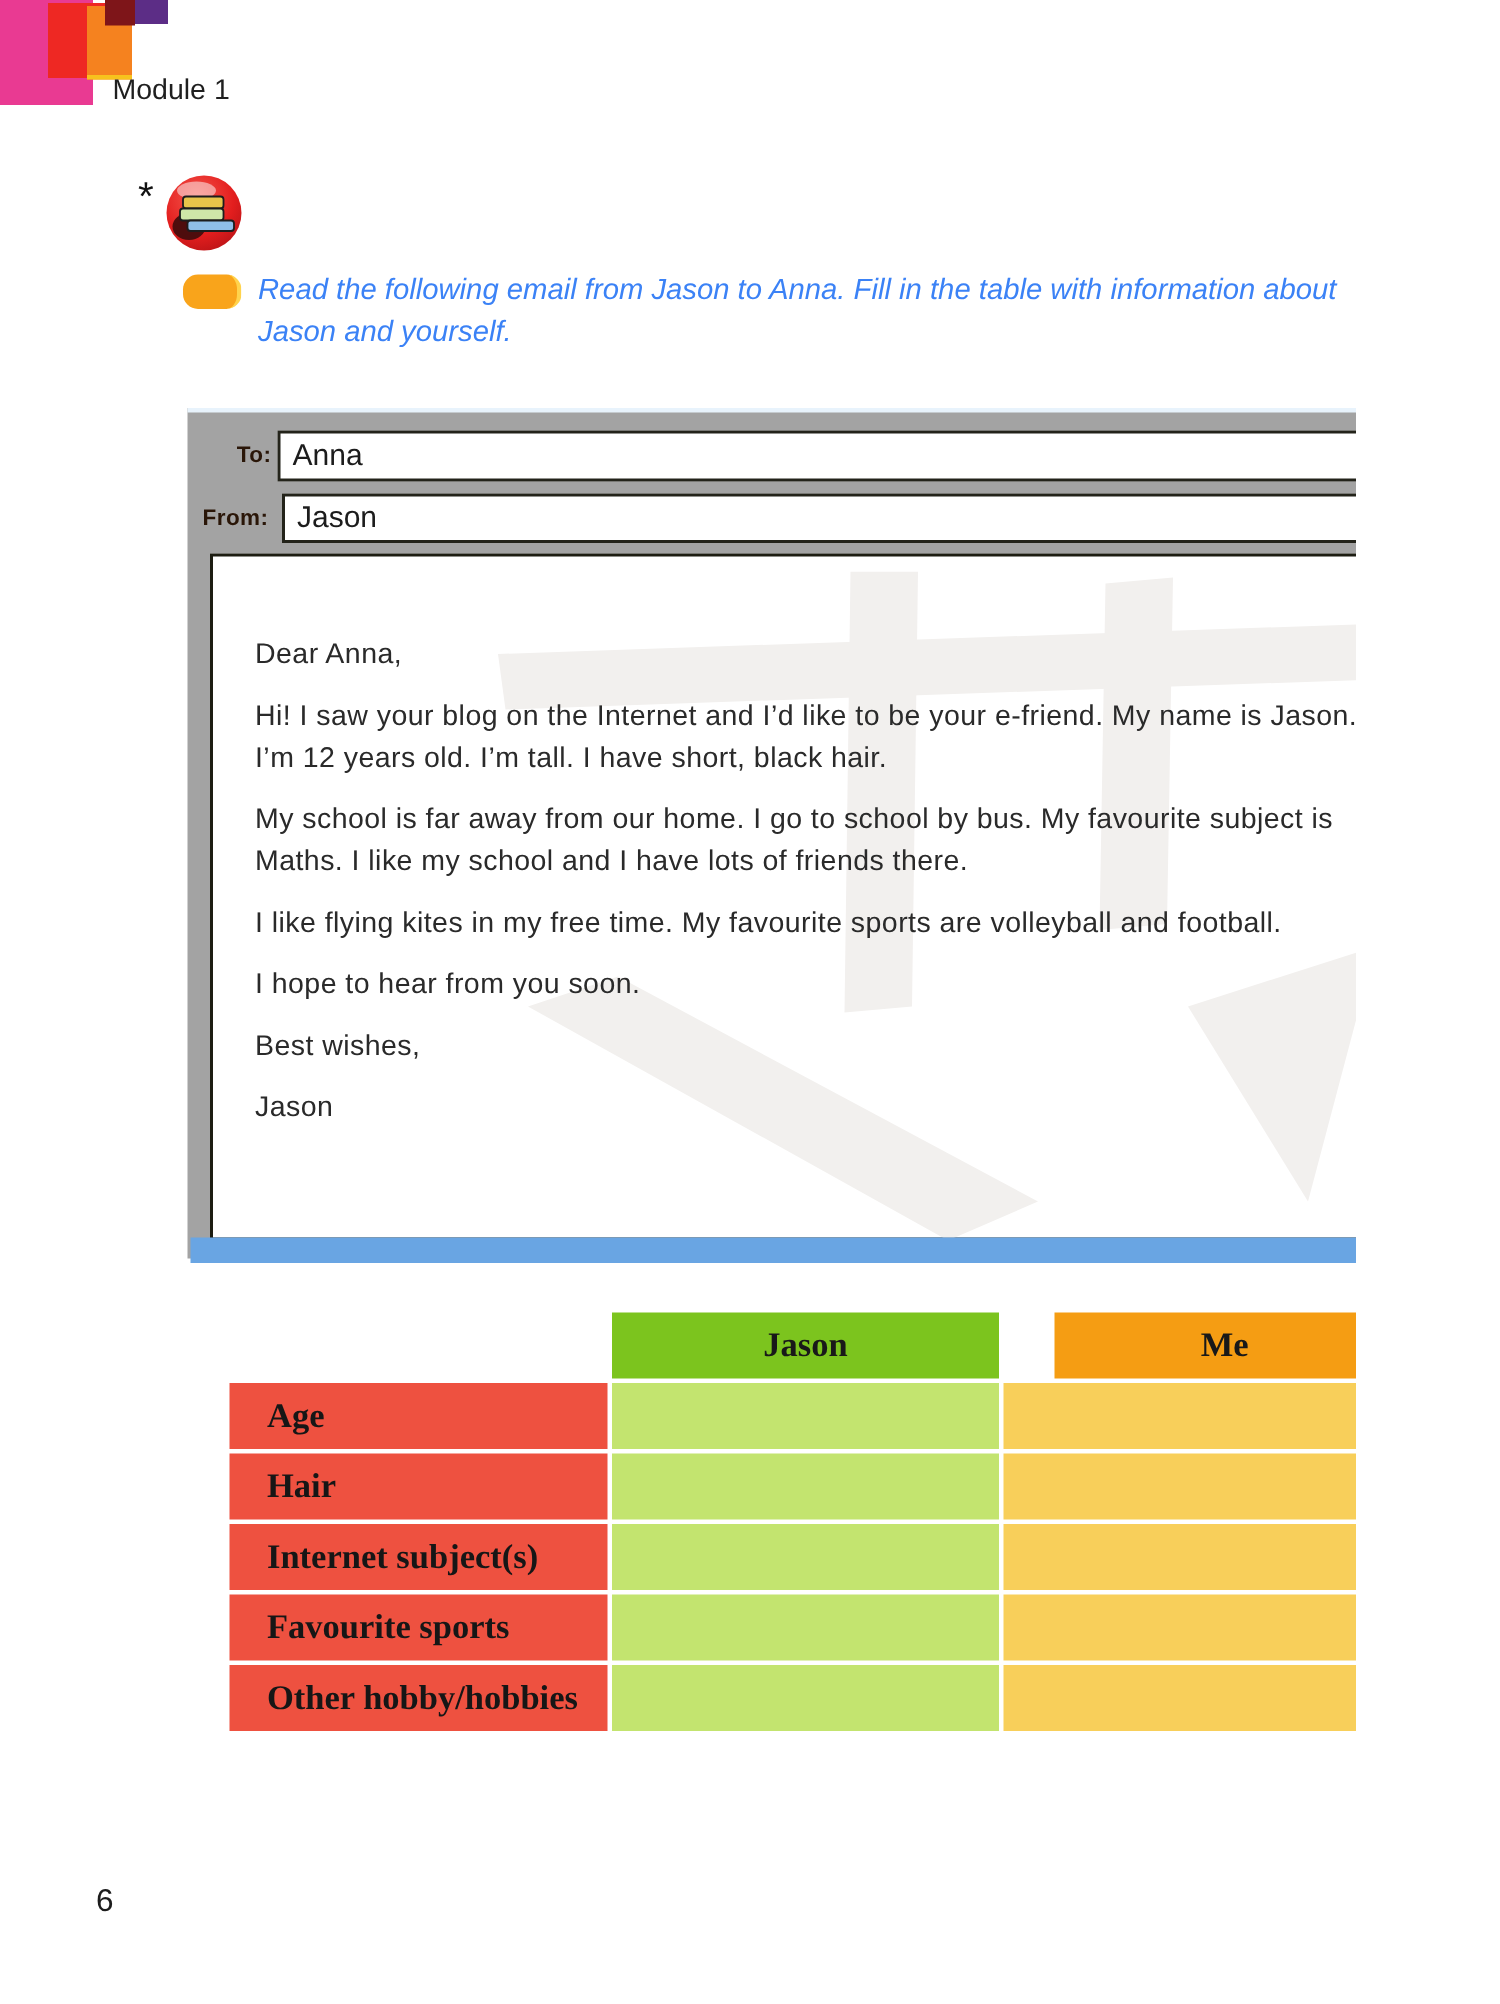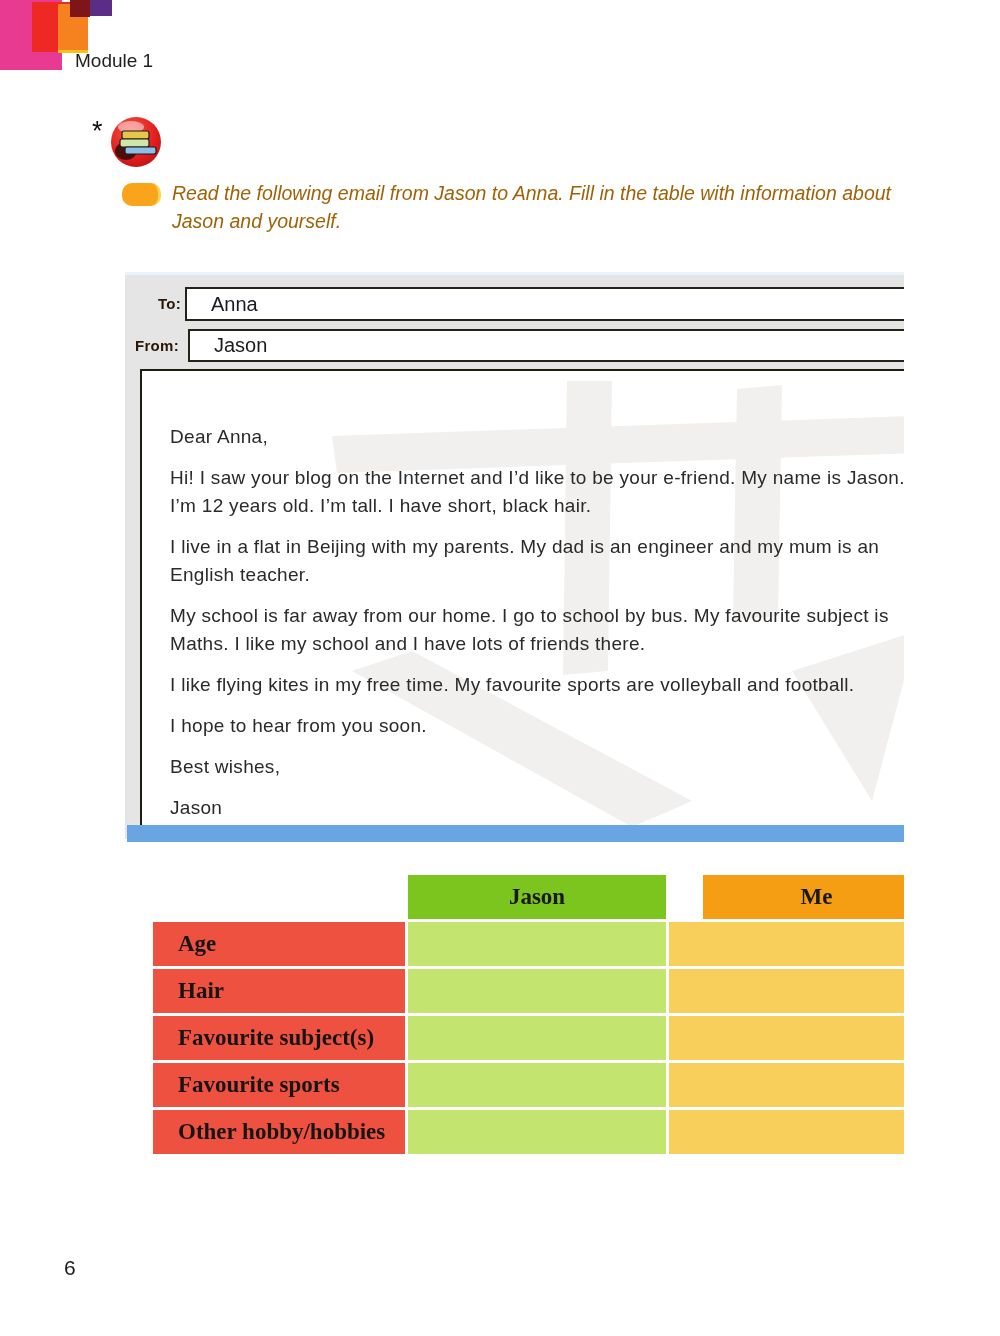--- a/index.html
+++ b/index.html
@@ -19,31 +19,31 @@
   
   .heading-asterisk { position:absolute; left:92px; top:116px; font-size:27px; color:#111; }
   .heading-icon { position:absolute; left:110px; top:116px; width:52px; height:52px; }
   .heading-title { position:absolute; left:172px; top:124px; font-size:30px; font-weight:bold;
                    color:#1c2390; letter-spacing:0.5px; text-shadow:1px 1px 0 rgba(120,20,60,0.25); }
 
   
   .instruction-bullet { position:absolute; left:122px; top:183px; width:39px; height:23px;
                         background:#f9a41b; border-radius:10px; border-right:3px solid #ffd34d; }
   .instruction-text { position:absolute; left:172px; top:180px; width:748px;
-                      font-style:italic; font-size:19.5px; line-height:27.5px; color:#a16207; }
+                      font-style:italic; font-size:19.5px; line-height:27.5px; color:#3b82f6; }
 
   
   .email-window { position:absolute; left:125px; top:272px; width:860px; height:567px;
-                  background:#e5e5e5; border-top:3px solid #e8f3fc; }
+                  background:#a3a3a3; border-top:3px solid #e8f3fc; }
   .field-label { position:absolute; font-size:15px; font-weight:bold; color:#2a1608;
                  letter-spacing:0.3px; text-align:right; width:52px; }
   .to-label   { left:4px; top:20px; }
   .from-label { left:2px; top:62px; }
   .field-input { position:absolute; height:34px; background:#ffffff; border:2px solid #23231a;
-                 font-family:"Liberation Sans", sans-serif; font-size:20px; color:#1c1c1c; padding:0 24px; }
+                 font-family:"Liberation Sans", sans-serif; font-size:20px; color:#1c1c1c; padding:0 8px; }
   .to-input   { left:60px;  top:12px; width:763px; }
   .from-input { left:63px;  top:54px; width:768px; height:33px; }
   .mini-scroll { position:absolute; left:827px; top:12px; width:19px; height:35px; }
   .scroll-btn { width:19px; height:17px; background:#dccfa9; border:1px solid #3c3c22;
                 display:flex; align-items:center; justify-content:center;
                 font-size:8px; line-height:1; cursor:default; }
   .arrow-up   { color:#33301a; }
   .arrow-down { color:#8a1408; }
 
   .email-body { position:absolute; left:15px; top:94px; width:832px; height:458px;
@@ -128,21 +128,20 @@
           <polygon points="60,55 640,35 645,72 65,92"></polygon>
           <polygon points="295,0 340,0 336,290 291,294"></polygon>
           <polygon points="465,8 510,4 506,235 461,239"></polygon>
           <polygon points="80,290 140,270 420,420 360,446"></polygon>
           <polygon points="520,290 645,250 600,420"></polygon>
         </g>
       </svg>
       <div class="email-text">
         <p>Dear Anna,</p>
         <p>Hi! I saw your blog on the Internet and I’d like to be your e-friend. My name is Jason. I’m 12 years old. I’m tall. I have short, black hair.</p>
-        <p>I live in a flat in Beijing with my parents. My dad is an engineer and my mum is an English teacher.</p>
         <p>My school is far away from our home. I go to school by bus. My favourite subject is Maths. I like my school and I have lots of friends there.</p>
         <p>I like flying kites in my free time. My favourite sports are volleyball and football.</p>
         <p>I hope to hear from you soon.</p>
         <p>Best wishes,</p>
         <p>Jason</p>
       </div>
       <div class="body-scroll">
         <div class="scroll-btn arrow-up btn-top">▲</div>
         <div class="scroll-btn arrow-down btn-bottom">▼</div>
       </div>
@@ -157,21 +156,21 @@
     <div class="col-head head-me">Me</div>
 
     <div class="row-label">Age</div>
     <div class="cell-jason"></div>
     <div class="cell-me"></div>
 
     <div class="row-label">Hair</div>
     <div class="cell-jason"></div>
     <div class="cell-me"></div>
 
-    <div class="row-label">Favourite subject(s)</div>
+    <div class="row-label">Internet subject(s)</div>
     <div class="cell-jason"></div>
     <div class="cell-me"></div>
 
     <div class="row-label">Favourite sports</div>
     <div class="cell-jason"></div>
     <div class="cell-me"></div>
 
     <div class="row-label">Other hobby/hobbies</div>
     <div class="cell-jason"></div>
     <div class="cell-me"></div>

